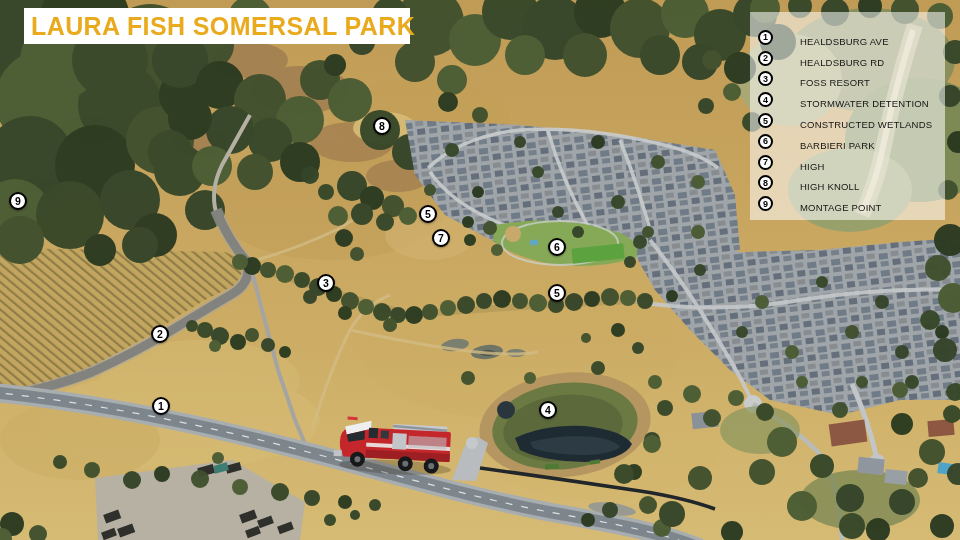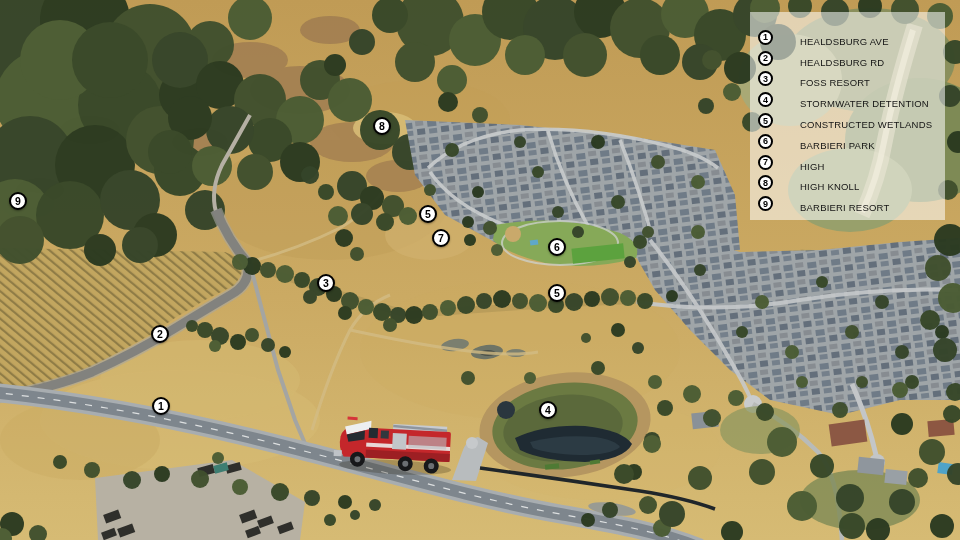--- a/index.html
+++ b/index.html
@@ -447,20 +447,23 @@
       <rect x="0" y="40" width="8" height="6" fill="#bfc3c7"></rect>
       <circle cx="24" cy="48" r="7.5" fill="#17181a"></circle>
         <circle cx="24" cy="48" r="3" fill="#6b6f73"></circle>
       <circle cx="72" cy="50" r="7.5" fill="#17181a"></circle>
         <circle cx="72" cy="50" r="3" fill="#6b6f73"></circle>
       <circle cx="98" cy="51" r="7.5" fill="#17181a"></circle>
         <circle cx="98" cy="51" r="3" fill="#6b6f73"></circle>
     </g>
   </svg>
 
+  <div class="title-banner">
+    <h1>LAURA FISH SOMERSAL PARK</h1>
+  </div>
 
   <div class="legend">
     <div class="lrow">
       <span class="lnum">1</span>
       <span class="llabel">HEALDSBURG AVE</span>
     </div>
     <div class="lrow">
       <span class="lnum">2</span>
       <span class="llabel">HEALDSBURG RD</span>
     </div>
@@ -483,21 +486,21 @@
     <div class="lrow">
       <span class="lnum">7</span>
       <span class="llabel">HIGH</span>
     </div>
     <div class="lrow">
       <span class="lnum">8</span>
       <span class="llabel">HIGH KNOLL</span>
     </div>
     <div class="lrow">
       <span class="lnum">9</span>
-      <span class="llabel">BARBIERI RESORT</span>
+      <span class="llabel">MONTAGE POINT</span>
     </div>
   </div>
 
   <div id="map-markers">
       <div class="marker" style="left: 382px; top: 126px;">8</div>
       <div class="marker" style="left: 18px; top: 201px;">9</div>
       <div class="marker" style="left: 428px; top: 214px;">5</div>
       <div class="marker" style="left: 441px; top: 238px;">7</div>
       <div class="marker" style="left: 557px; top: 247px;">6</div>
       <div class="marker" style="left: 326px; top: 283px;">3</div>

